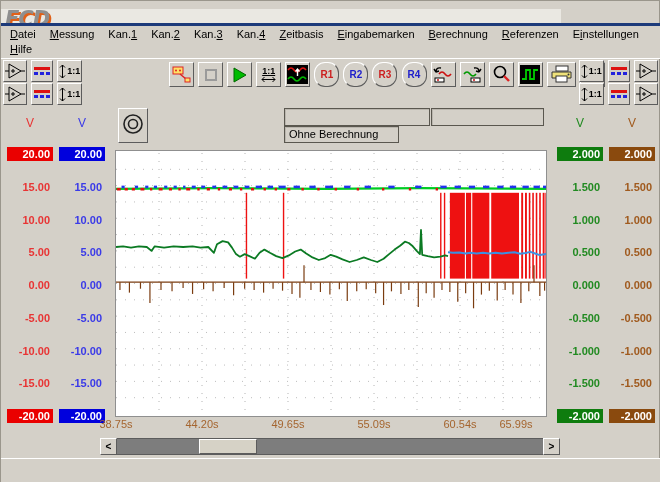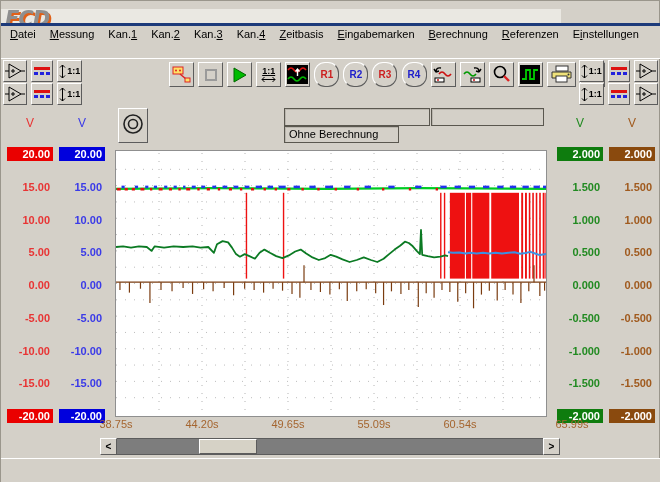--- a/index.html
+++ b/index.html
@@ -84,20 +84,21 @@
 
 <div id="window">
 
   <div id="logobar">
     <span id="logo">FCD</span>
   </div>
   <div id="navline"></div>
 
   <div id="menubar">
     <div class="menurow" id="menu-row1"><span class="menu-item"><u>D</u>atei</span><span class="menu-item"><u>M</u>essung</span><span class="menu-item">Kan.<u>1</u></span><span class="menu-item">Kan.<u>2</u></span><span class="menu-item">Kan.<u>3</u></span><span class="menu-item">Kan.<u>4</u></span><span class="menu-item"><u>Z</u>eitbasis</span><span class="menu-item"><u>E</u>ingabemarken</span><span class="menu-item"><u>B</u>erechnung</span><span class="menu-item"><u>R</u>eferenzen</span><span class="menu-item">E<u>i</u>nstellungen</span></div>
+    <div class="menurow" id="menu-row2"><span class="menu-item"><u>H</u>ilfe</span></div>
   </div>
 
   <div id="toolbar">
     <div id="tb-left">
       <div class="tb-row">
         <button class="tbtn">
             <span>
               <svg width="20" height="16" viewBox="0 0 20 16">
                 <path d="M0 8h4 M16 8h4" stroke="#000" fill="none"></path>
                 <path d="M4 1 L4 15 L16 8 Z" fill="none" stroke="#000"></path>
@@ -545,14 +546,14 @@
     <div class="tick" style="left: 608px; top: 277px; color: rgb(160, 90, 30);">0.000</div>
     <div class="tick" style="left: 608px; top: 309.75px; color: rgb(160, 90, 30);">-0.500</div>
     <div class="tick" style="left: 608px; top: 342.5px; color: rgb(160, 90, 30);">-1.000</div>
     <div class="tick" style="left: 608px; top: 375.25px; color: rgb(160, 90, 30);">-1.500</div>
     <div class="tick hl" style="left: 608px; top: 408px; background: rgb(138, 74, 14);">-2.000</div>
     <div class="xlab" style="left: 82px;">38.75s</div>
     <div class="xlab" style="left: 168px;">44.20s</div>
     <div class="xlab" style="left: 254px;">49.65s</div>
     <div class="xlab" style="left: 340px;">55.09s</div>
     <div class="xlab" style="left: 426px;">60.54s</div>
-    <div class="xlab" style="left: 538px;">65.99s</div>
+    <div class="xlab" style="left: 482px;">65.99s</div>
   </div>
 
 </body></html>

